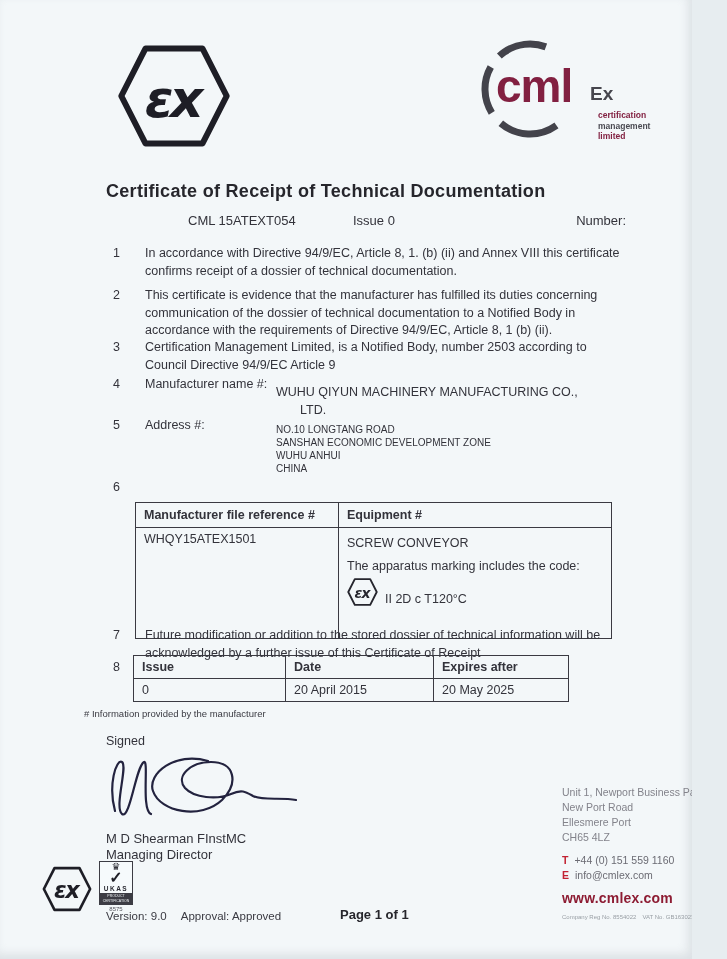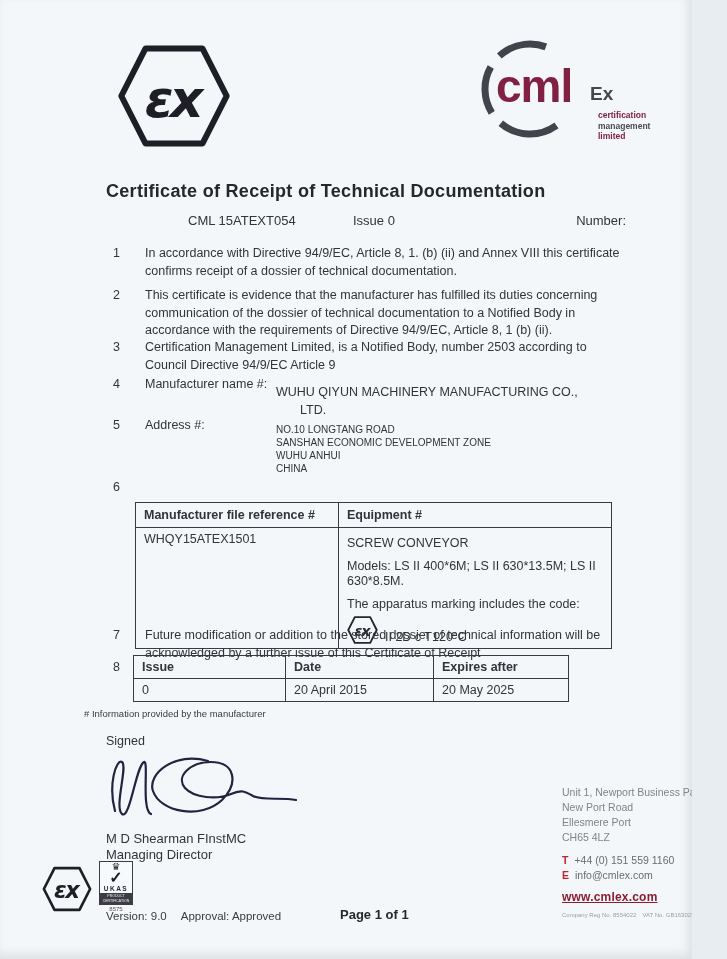--- a/index.html
+++ b/index.html
@@ -62,21 +62,21 @@
   .ukasname{font-size:6.5px;font-weight:bold;letter-spacing:1.5px;color:#2a2a32;line-height:7px;}
   .ukassub{font-size:3.5px;line-height:4.5px;background:#3c3c44;color:#eef2f4;padding:1px 1px;margin-top:1px;}
   .ukasnum{font-size:6px;color:#55555d;line-height:8px;}
 
   
   .contact{left:562px;top:785px;width:165px;}
   .caddr{font-size:10.5px;line-height:15px;color:#83838b;}
   .crow{font-size:10.5px;line-height:15px;color:#6b6b73;}
   .crow .pl{color:#c22233;font-weight:bold;margin-right:6px;}
   .phone{margin-top:8px;}
-  .www{margin-top:7px;font-size:12px;font-weight:bold;color:#8d1c33;letter-spacing:.2px;text-decoration:underline;}
+  .www{margin-top:7px;font-size:14px;font-weight:bold;color:#8d1c33;letter-spacing:.2px;}
   .reg{margin-top:8px;font-size:6px;color:#9aa0a6;}
   .reg span{margin-right:6px;}
 
   .hexglyph{font-family:"DejaVu Sans",sans-serif;font-weight:bold;font-style:italic;}
 </style>
 </head>
 <body>
 
 <div class="page">
 
@@ -140,21 +140,20 @@
 
   <div class="t6">
     <div class="hrow">
       <div class="c1 th">Manufacturer file reference #</div>
       <div class="c2 th">Equipment #</div>
     </div>
     <div class="brow">
       <div class="c1 td">WHQY15ATEX1501</div>
       <div class="c2 td">
         <div class="gap4">SCREW CONVEYOR</div>
-        <div class="gap7">Models: LS II 400*6M; LS II 630*13.5M; LS II 630*8.5M.</div>
         <div class="gap7">The apparatus marking includes the code:</div>
         <div class="markrow">
           <svg width="31" height="28" viewBox="0 0 132 120">
             <polygon points="33,5 99,5 127,60 99,115 33,115 5,60" fill="none" stroke="#26262e" stroke-width="8" stroke-linejoin="round"></polygon>
             <text x="32" y="84" font-size="60" letter-spacing="-4" fill="#26262e" class="hexglyph">εx</text>
           </svg>
           <span class="code">II 2D c T120°C</span>
         </div>
       </div>
     </div>

